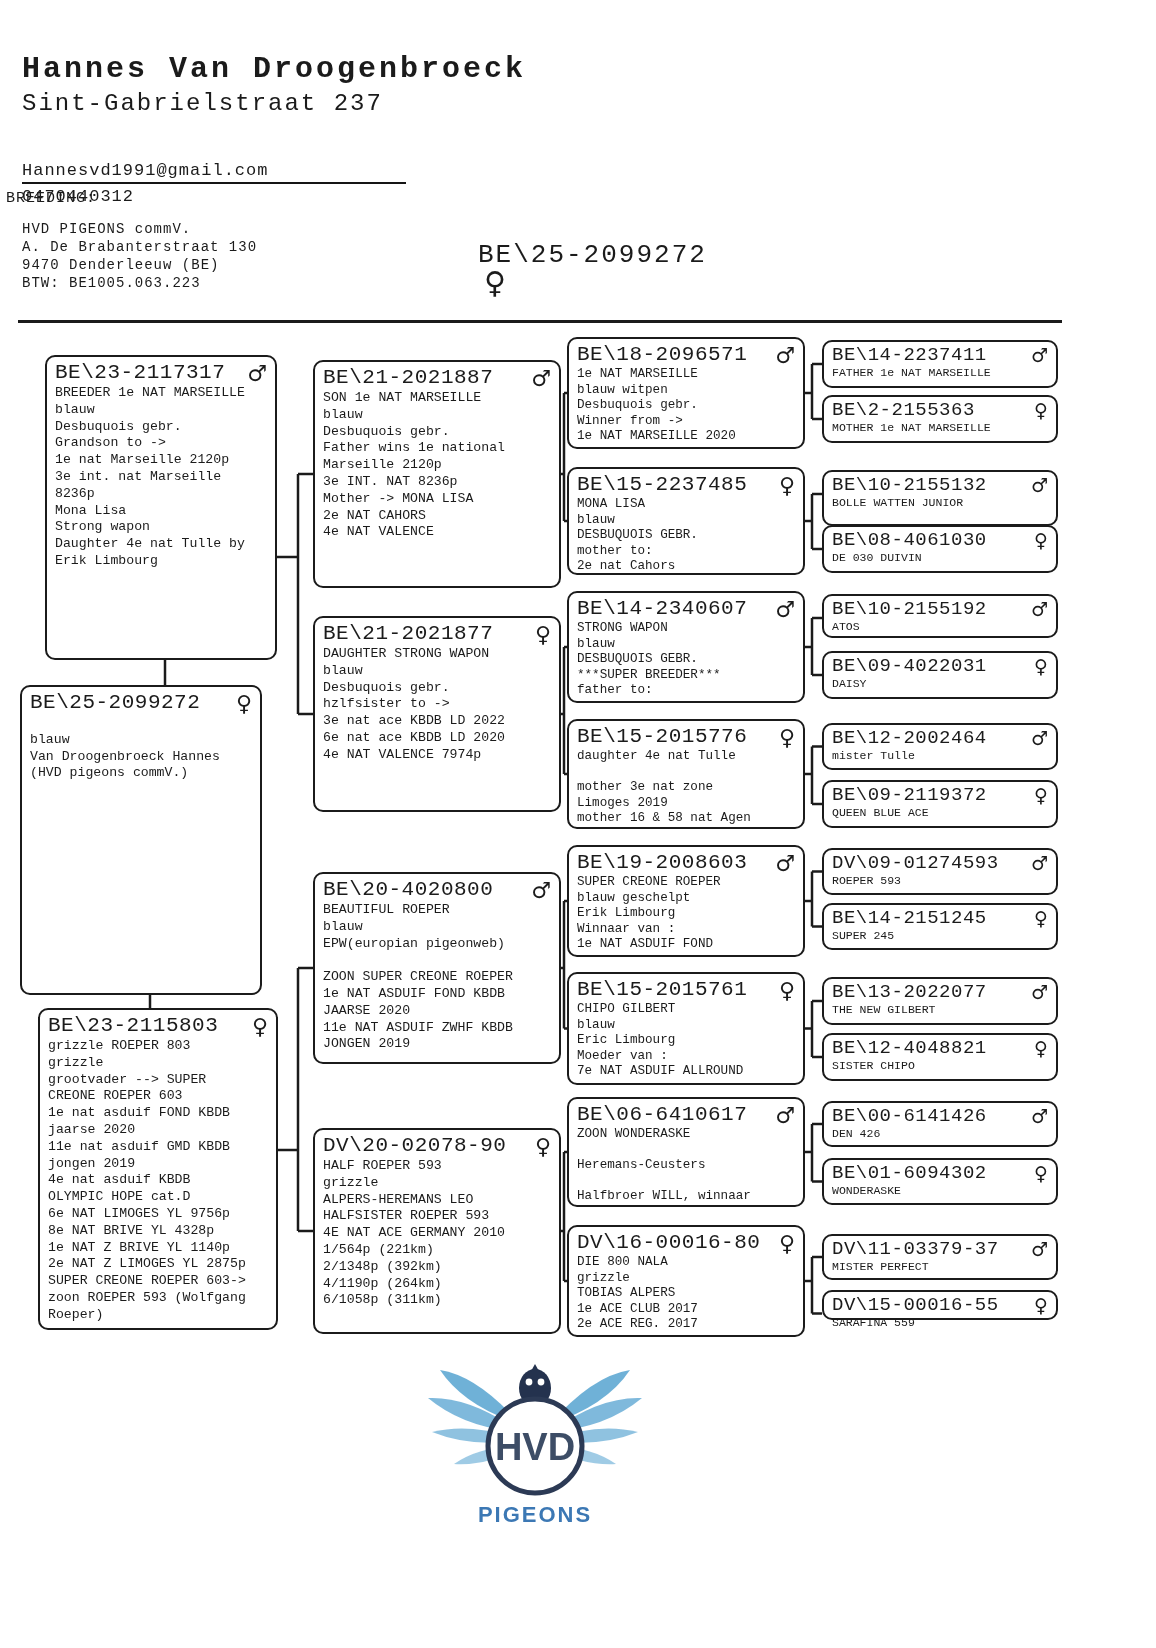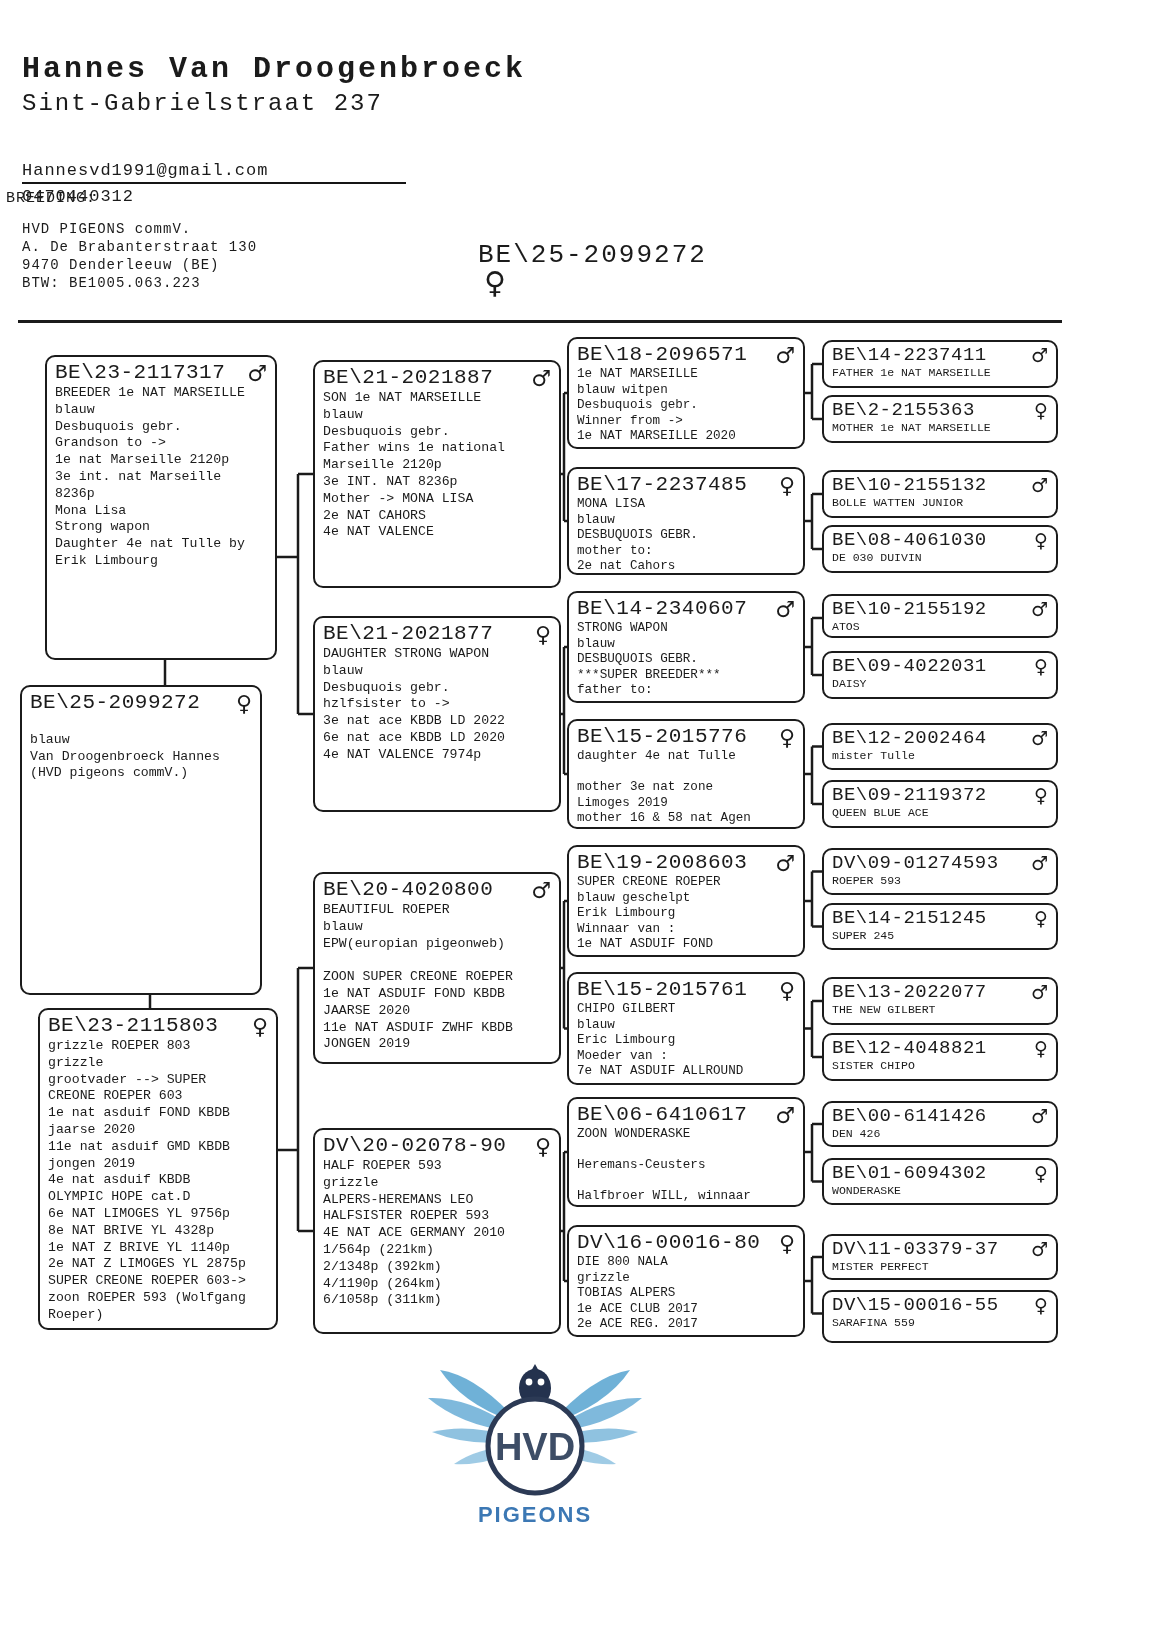--- a/index.html
+++ b/index.html
@@ -226,21 +226,21 @@
           <span class="sex">♂</span>
         </div>
         <div class="bline">1e NAT MARSEILLE</div>
         <div class="bline">blauw witpen</div>
         <div class="bline">Desbuquois gebr.</div>
         <div class="bline">Winner from -&gt;</div>
         <div class="bline">1e NAT MARSEILLE 2020</div>
       </div>
       <div class="pbox c3" style="left: 567px; top: 467px; width: 238px; height: 108px;">
         <div class="ringrow">
-          <span class="ring">BE\17-2237485</span>
+          <span class="ring">BE\15-2237485</span>
           <span class="sex">♀</span>
         </div>
         <div class="bline">MONA LISA</div>
         <div class="bline">blauw</div>
         <div class="bline">DESBUQUOIS GEBR.</div>
         <div class="bline">mother to:</div>
         <div class="bline">2e nat Cahors</div>
       </div>
       <div class="pbox c3" style="left: 567px; top: 591px; width: 238px; height: 112px;">
         <div class="ringrow">
@@ -315,21 +315,21 @@
         </div>
         <div class="name">FATHER 1e NAT MARSEILLE</div>
       </div>
       <div class="pbox c4" style="left: 822px; top: 395px; width: 236px; height: 48px;">
         <div class="ringrow">
           <span class="ring">BE\2-2155363</span>
           <span class="sex">♀</span>
         </div>
         <div class="name">MOTHER 1e NAT MARSEILLE</div>
       </div>
-      <div class="pbox c4" style="left: 822px; top: 470px; width: 236px; height: 48px;">
+      <div class="pbox c4" style="left: 822px; top: 470px; width: 236px; height: 56px;">
         <div class="ringrow">
           <span class="ring">BE\10-2155132</span>
           <span class="sex">♂</span>
         </div>
         <div class="name">BOLLE WATTEN JUNIOR</div>
       </div>
       <div class="pbox c4" style="left: 822px; top: 525px; width: 236px; height: 48px;">
         <div class="ringrow">
           <span class="ring">BE\08-4061030</span>
           <span class="sex">♀</span>
@@ -406,21 +406,21 @@
         </div>
         <div class="name">WONDERASKE</div>
       </div>
       <div class="pbox c4" style="left: 822px; top: 1234px; width: 236px; height: 46px;">
         <div class="ringrow">
           <span class="ring">DV\11-03379-37</span>
           <span class="sex">♂</span>
         </div>
         <div class="name">MISTER PERFECT</div>
       </div>
-      <div class="pbox c4" style="left: 822px; top: 1290px; width: 236px; height: 53px;">
+      <div class="pbox c4" style="left: 822px; top: 1290px; width: 236px; height: 30px;">
         <div class="ringrow">
           <span class="ring">DV\15-00016-55</span>
           <span class="sex">♀</span>
         </div>
         <div class="name">SARAFINA 559</div>
       </div>
     </div>
 
   <svg class="logo" width="230" height="220" viewBox="0 0 230 220">
     <g>

